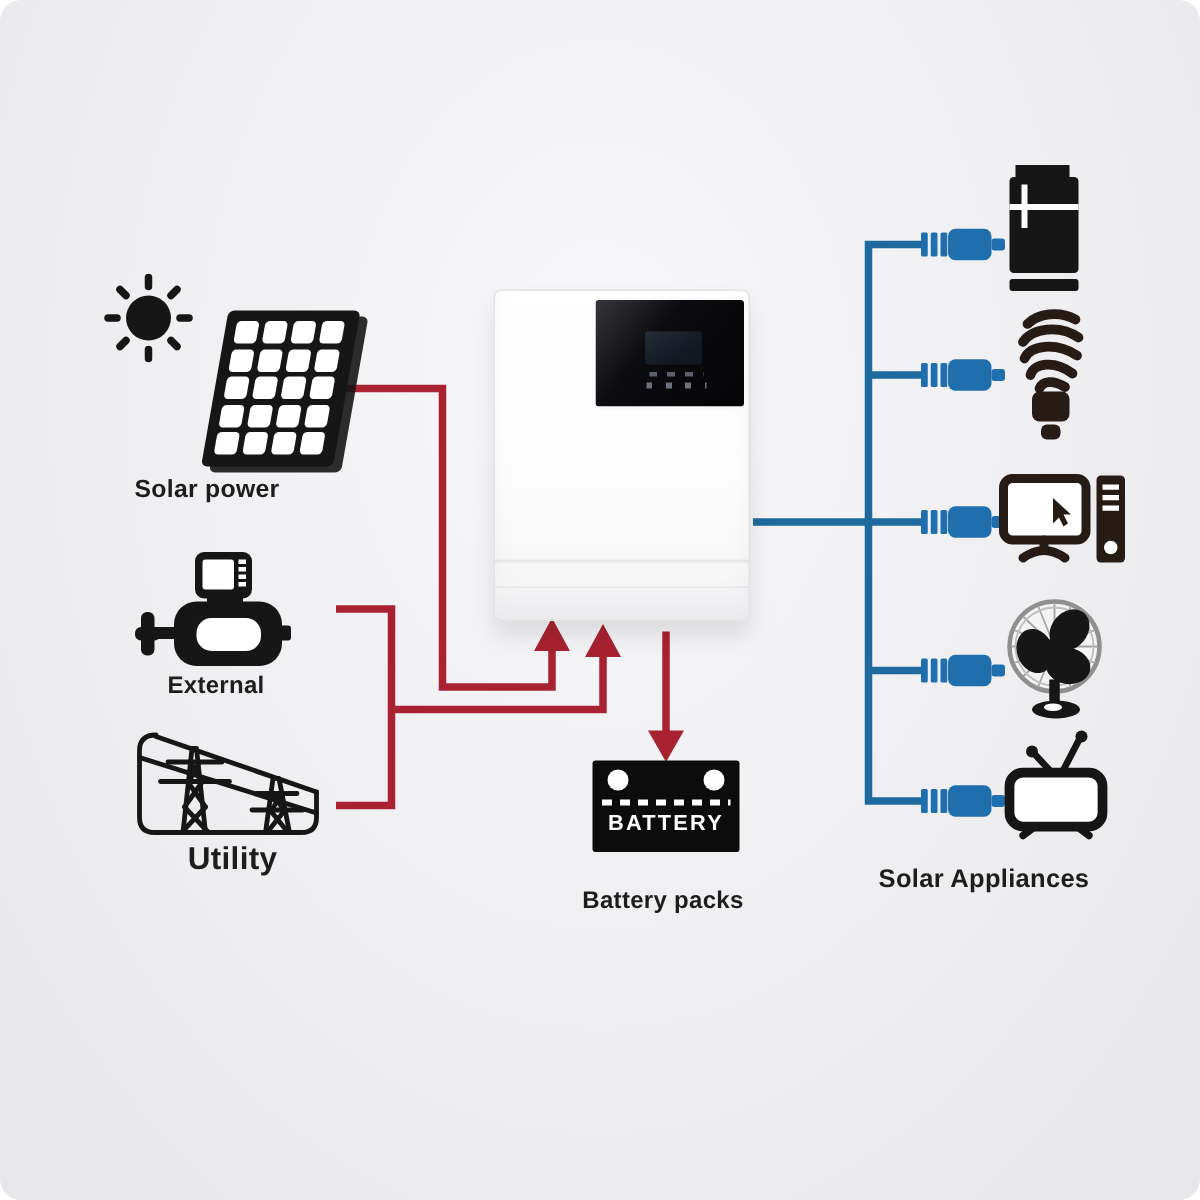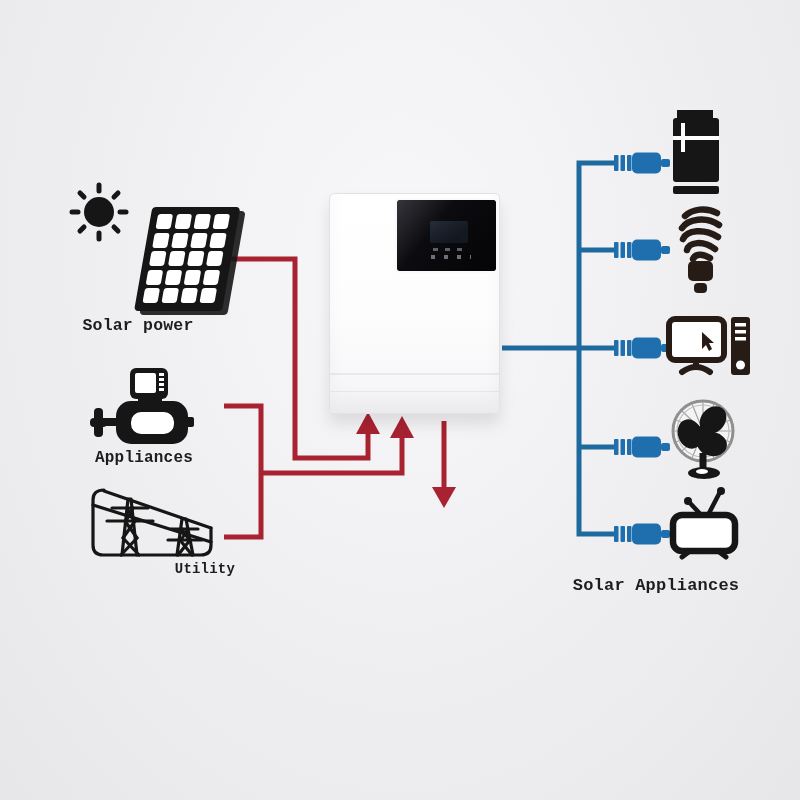--- a/index.html
+++ b/index.html
@@ -1,19 +1,20 @@
 <!DOCTYPE html>
 <html style="--dc-wire: #a82231; --ac-wire: #1e6a9e; --plug: #1f6fae; --icon-ink: #161616; --appliance-ink: #261c15; --label-ink: #1d1d1d;"><head>
 <meta charset="utf-8">
 <style>
   html,body{margin:0;padding:0;background:#fff;}
   .canvas{
     position:relative;width:800px;height:800px;overflow:hidden;
     background:radial-gradient(ellipse at 50% 32%, #f8f8fa 0%, #efeff1 52%, #e7e7ea 100%);
-    font-family:Liberation Mono, monospace;
+    font-family:Liberation Sans, sans-serif;
+    border-radius:14px;
   }
   .abs{position:absolute;}
   .lbl{
     position:absolute;text-align:center;font-weight:bold;color:var(--label-ink);
     font-size:16px;line-height:1.15;letter-spacing:.2px;
   }
   svg{display:block;overflow:visible;}
   .wire-red{stroke:var(--dc-wire);stroke-width:5;fill:none;}
   .wire-blue{stroke:var(--ac-wire);stroke-width:5;fill:none;}
   .arrow-red{fill:var(--dc-wire);}
@@ -175,21 +176,21 @@
     <g fill="#ffffff">
       <rect x="45" y="7" width="21" height="20" rx="2"></rect>
       <rect x="69" y="7" width="5" height="3"></rect>
         <rect x="69" y="12" width="5" height="3"></rect>
         <rect x="69" y="17" width="5" height="3"></rect>
         <rect x="69" y="22" width="5" height="3"></rect>
       <rect x="41" y="46" width="43" height="22" rx="10"></rect>
     </g>
   </svg>
 
-  <div class="lbl" style="left:64px;top:449px;width:160px;">Appliances</div>
+  <div class="lbl" style="left:64px;top:449px;width:160px;">External</div>
 
   <svg class="abs" style="left:86px;top:486px" width="135" height="78" viewBox="0 0 135 78">
     <g class="ink-stroke" style="stroke-width:3.2;stroke-linecap:round;stroke-linejoin:round;">
       <path d="M18,4 Q7,4 7,14 L7,59 Q7,69 17,69 L115,69 Q125,69 125,59 L125,42"></path>
       <path d="M18,5 L125,42"></path>
       <path d="M7,19 L125,56"></path>
 
       <path d="M36,69 L42,13 L45,13 L51,69"></path>
       <path d="M26,22 L62,22"></path>
       <path d="M21,35 L67,35"></path>
@@ -198,32 +199,39 @@
       <path d="M37,52 L53,69 M51,52 L35,69"></path>
 
       <path d="M91,69 L96,33 L100,33 L107,69"></path>
       <path d="M85,43 L112,43"></path>
       <path d="M82,54 L116,54"></path>
       <path d="M96,43 L103,54 M102,43 L95,54"></path>
       <path d="M94,54 L106,69 M104,54 L92,69"></path>
     </g>
   </svg>
 
-  <div class="lbl" style="left:75px;top:561px;width:160px;font-size:14px;text-align:right;">Utility</div>
+  <div class="lbl" style="left:75px;top:561px;width:160px;font-size:21px;">Utility</div>
 
   <div class="inverter">
     <div class="display">
       <div class="lcd"></div>
       <div class="keys1"></div>
       <div class="keys2"></div>
     </div>
     <div class="seam1"></div>
     <div class="seam2"></div>
   </div>
 
+  <div class="battery">
+    <div class="term l"></div>
+    <div class="term r"></div>
+    <div class="dash"></div>
+    <div class="btxt">BATTERY</div>
+  </div>
+  <div class="lbl" style="left:362px;top:592px;width:160px;">Battery packs</div>
 
   <svg class="abs" style="left:672px;top:110px" width="52" height="84" viewBox="0 0 52 84">
     <g class="ink">
       <rect x="5" y="0" width="36" height="14"></rect>
       <rect x="1" y="8" width="46" height="64" rx="3"></rect>
       <rect x="1" y="76" width="46" height="8" rx="2"></rect>
     </g>
     <g fill="#ffffff">
       <rect x="1" y="26" width="46" height="4"></rect>
       <rect x="9" y="13" width="4" height="29"></rect>

